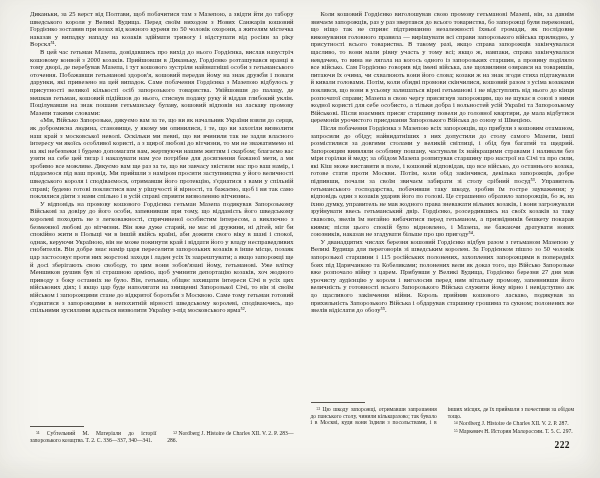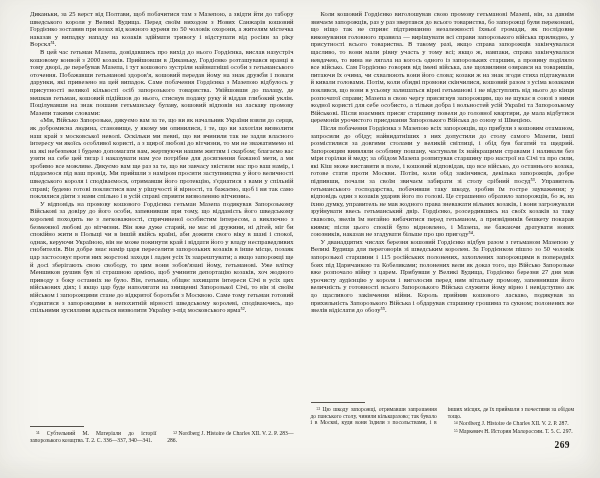--- a/index.html
+++ b/index.html
@@ -103,17 +103,17 @@
         <p class="para">У дванадцятих числах березня кошовий Гордієнко відбув разом з гетьманом Мазепою у Великі Будища для переговорів зі шведським королем. За Гордієнком пішло зо 50 чоловік запорозької старшини і 115 російських полонених, захоплених запорожцями в попередніх боях під Царичанкою та Кобеляками; полонених вели як доказ того, що Військо Запорозьке вже розпочало війну з царем. Прибувши у Великі Будища, Гордієнко березня 27 дня мав урочисту аудієнцію у короля і виголосив перед ним вітальну промову, запевнивши його величність у готовності всього Запорозького Війська служити йому вірно і невідступно аж до щасливого закінчення війни. Король прийняв кошового ласкаво, подякував за прихильність Запорозького Війська і обдарував старшину грошима та сукном; полонених же звелів відіслати до обозу⁵⁵.</p>
       </div>
       <div class="footnotes footnotes-right">
         <div class="fn-rule"></div>
         <div class="fn-body">
           <p class="fn">⁵³ Цю шкоду запорожці, отримавши запрошення до панського столу, чинили кількаразово; так бувало і в Москві, куди вони їздили з посольствами, і в інших місцях, де їх приймали з почестями за обідом тощо.</p>
           <p class="fn">⁵⁴ Nordberg J. Histoire de Charles XII. V. 2. P. 287.</p>
           <p class="fn">⁵⁵ Маркевич Н. История Малороссии. Т. 5. С. 297.</p>
         </div>
       </div>
-      <div class="page-number">269</div>
+      <div class="page-number">222</div>
     </section>
 
   </div>
 </div>
 
 </body></html>

